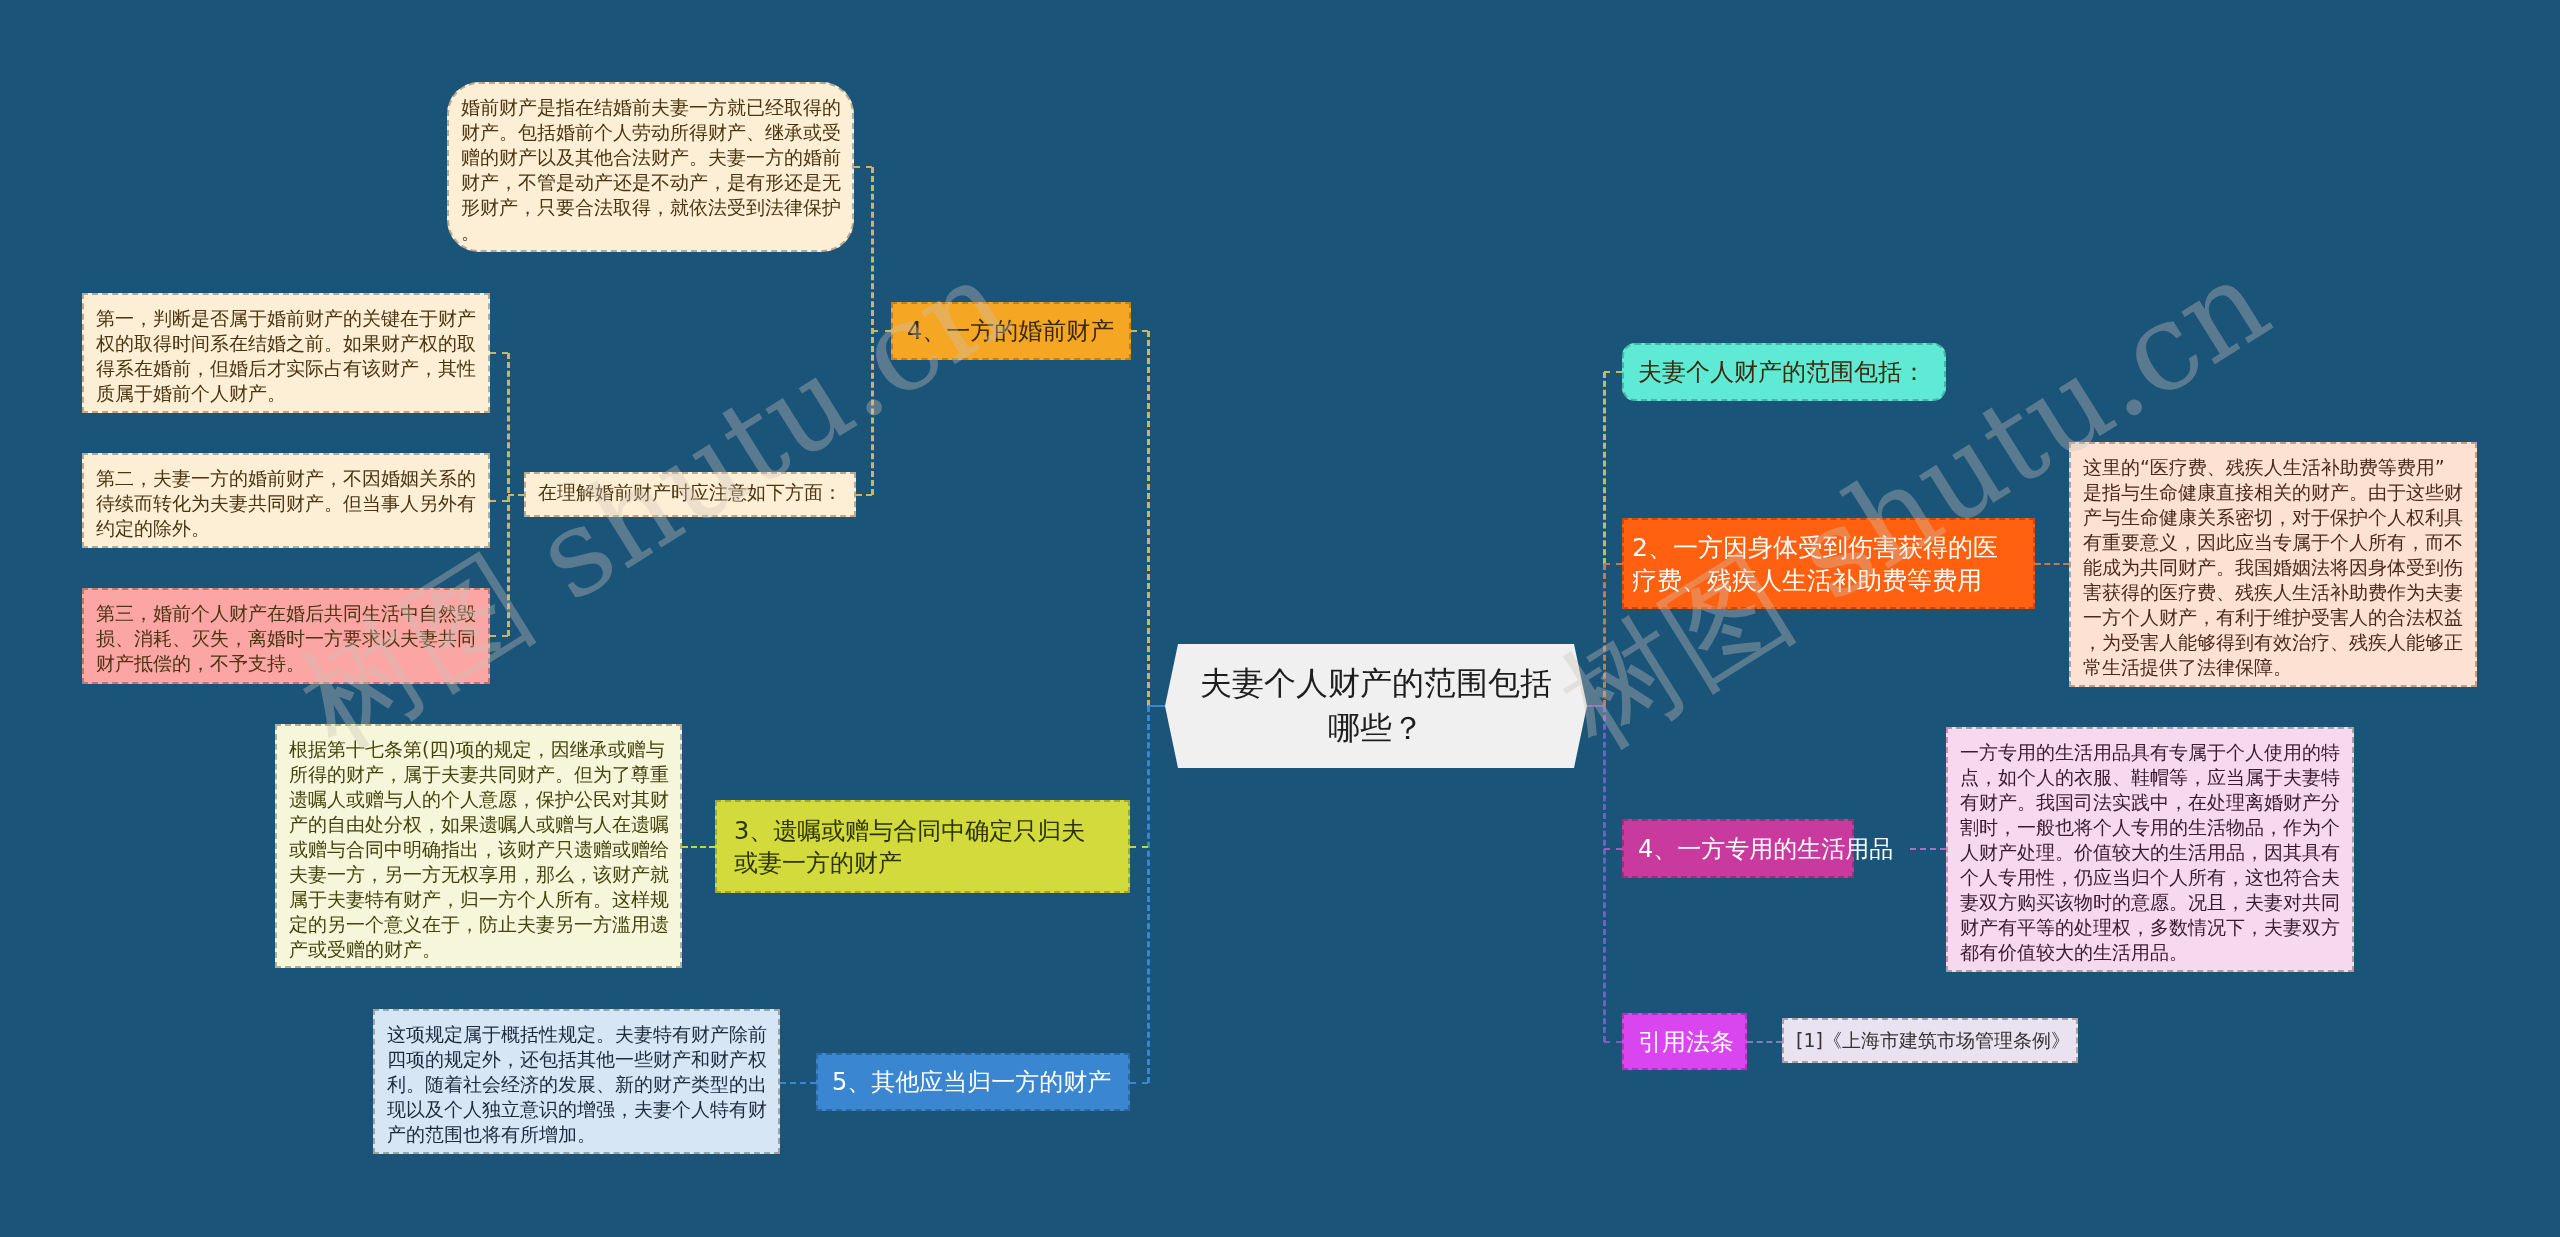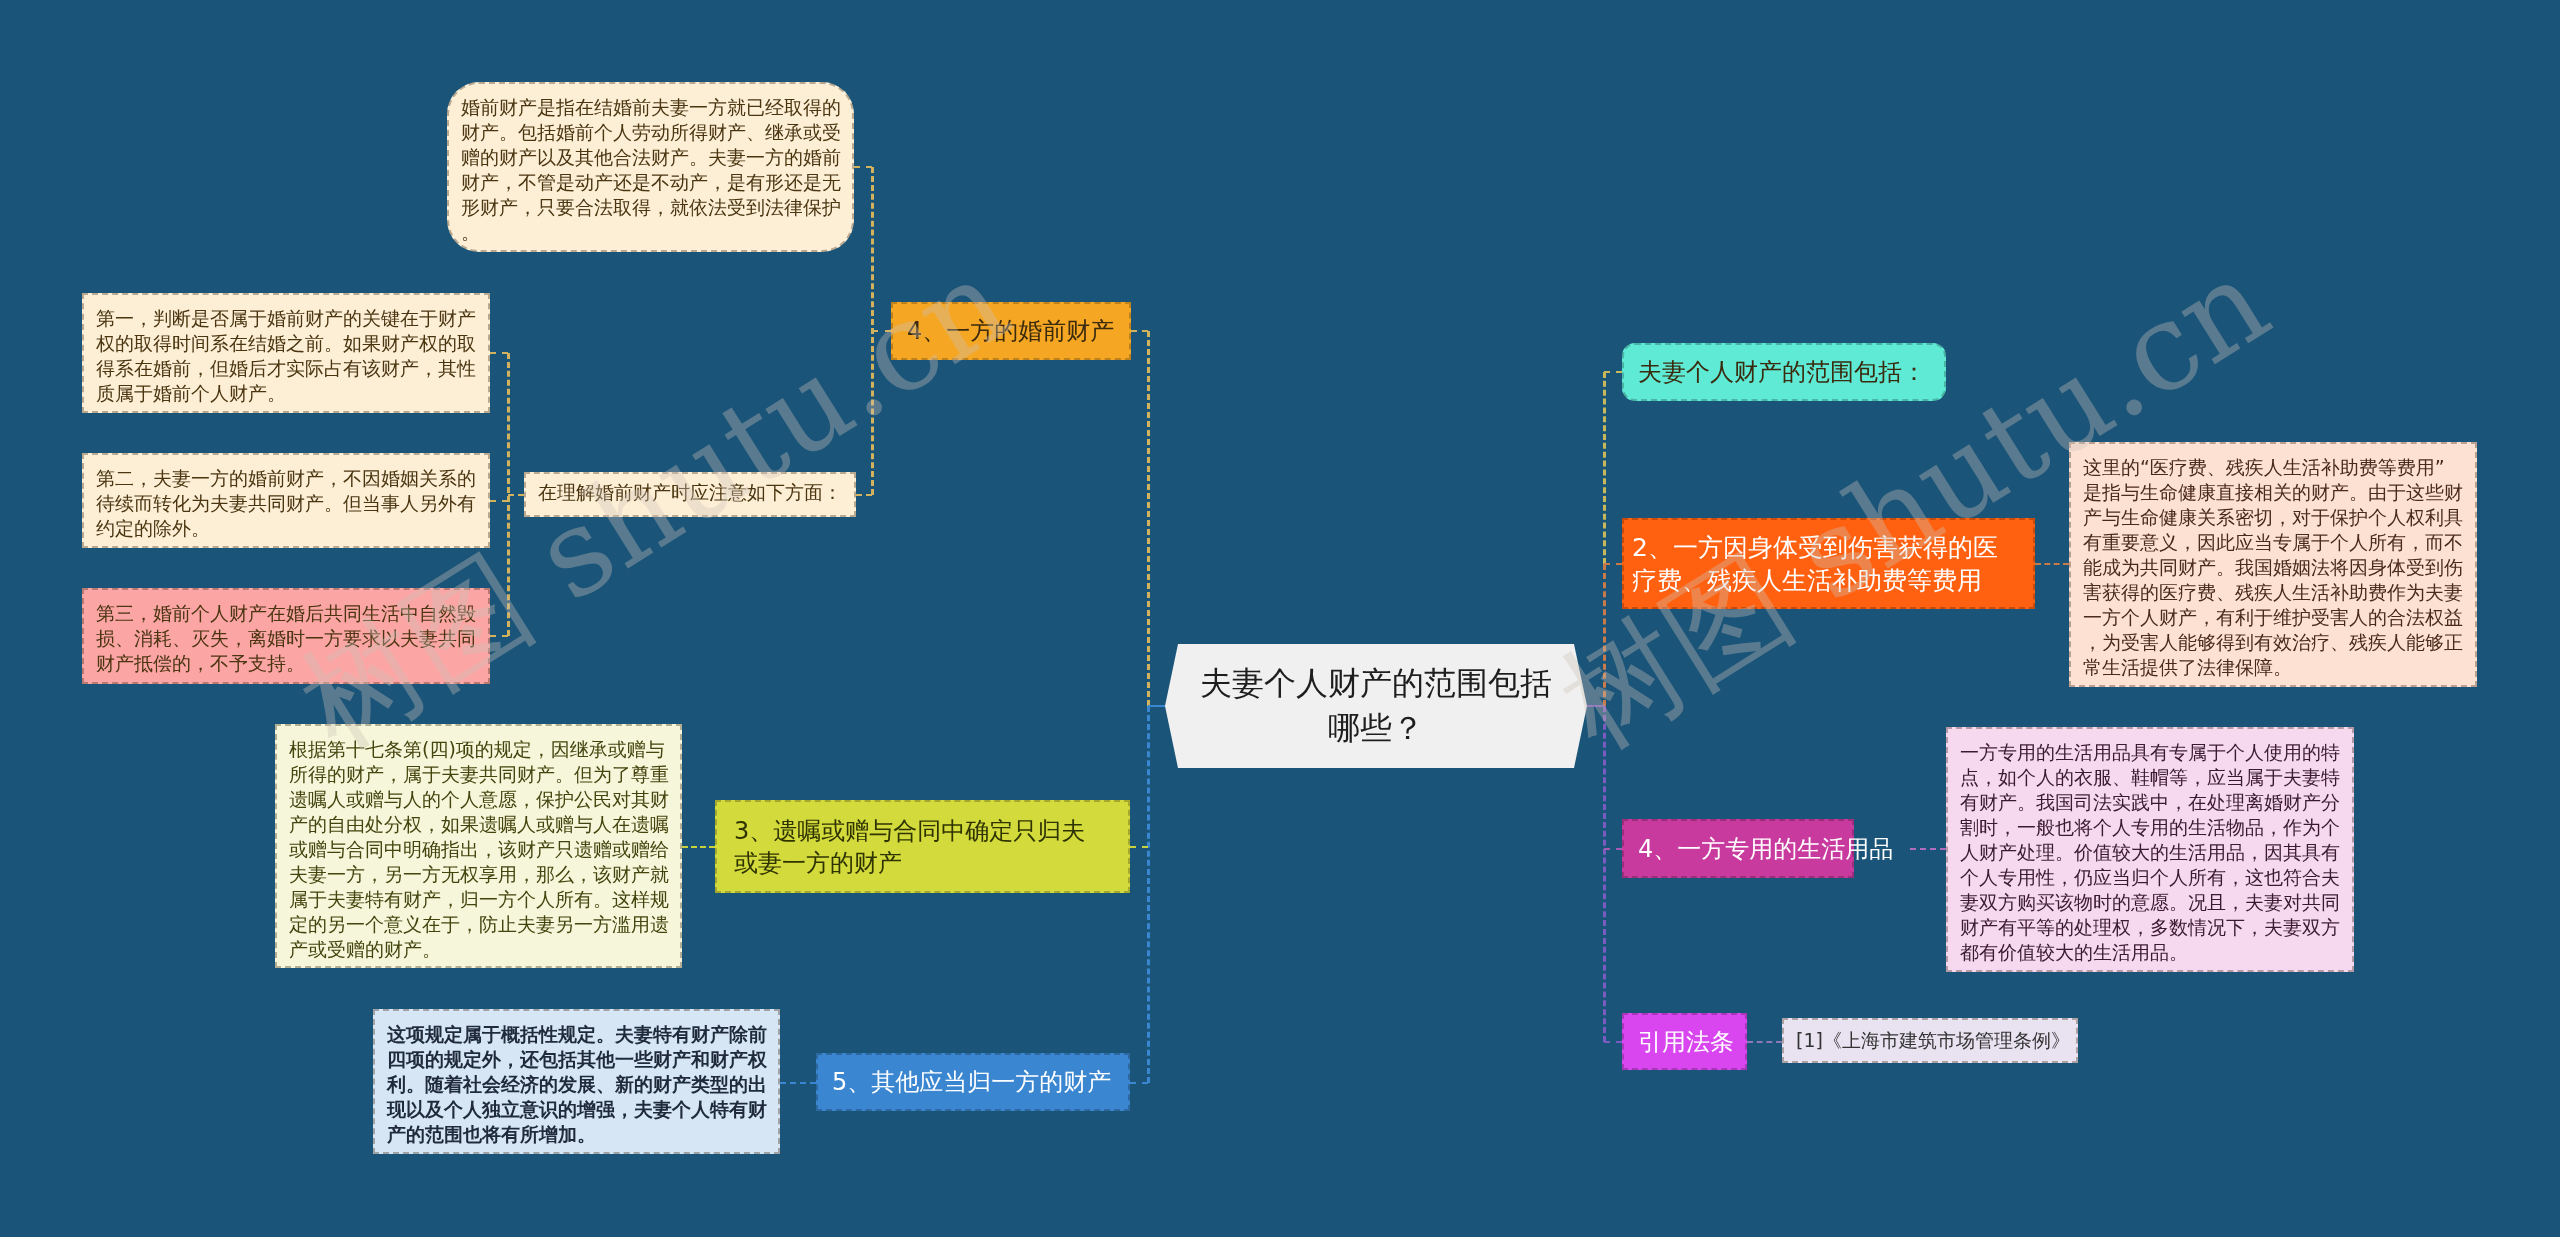--- a/index.html
+++ b/index.html
@@ -116,21 +116,21 @@
 产的自由处分权，如果遗嘱人或赠与人在遗嘱
 或赠与合同中明确指出，该财产只遗赠或赠给
 夫妻一方，另一方无权享用，那么，该财产就
 属于夫妻特有财产，归一方个人所有。这样规
 定的另一个意义在于，防止夫妻另一方滥用遗
 产或受赠的财产。</div>
 
 <div class="node label light" style="left: 816px; top: 1053px; width: 314px; height: 58px; background: rgb(58, 134, 208);">
   <span>5、其他应当归一方的财产</span>
 </div>
-<div class="node textbox" style="left: 373px; top: 1009px; width: 407px; height: 145px; color: rgb(31, 42, 58); background: rgb(214, 230, 245); font-weight: bold;">这项规定属于概括性规定。夫妻特有财产除前
+<div class="node textbox" style="left: 373px; top: 1009px; width: 407px; height: 145px; color: rgb(31, 42, 58); background: rgb(214, 230, 245);">这项规定属于概括性规定。夫妻特有财产除前
 四项的规定外，还包括其他一些财产和财产权
 利。随着社会经济的发展、新的财产类型的出
 现以及个人独立意识的增强，夫妻个人特有财
 产的范围也将有所增加。</div>
 
 <div class="node label dark" style="left: 1622px; top: 343px; width: 324px; height: 58px; background: #5eead4; border-radius: 13px;">
   <span>夫妻个人财产的范围包括：</span>
 </div>
 
 <div class="node label light" style="left: 1622px; top: 518px; width: 413px; height: 91px; font-size: 25px; line-height: 33px; background: rgb(255, 97, 17); padding-left: 8px;">

